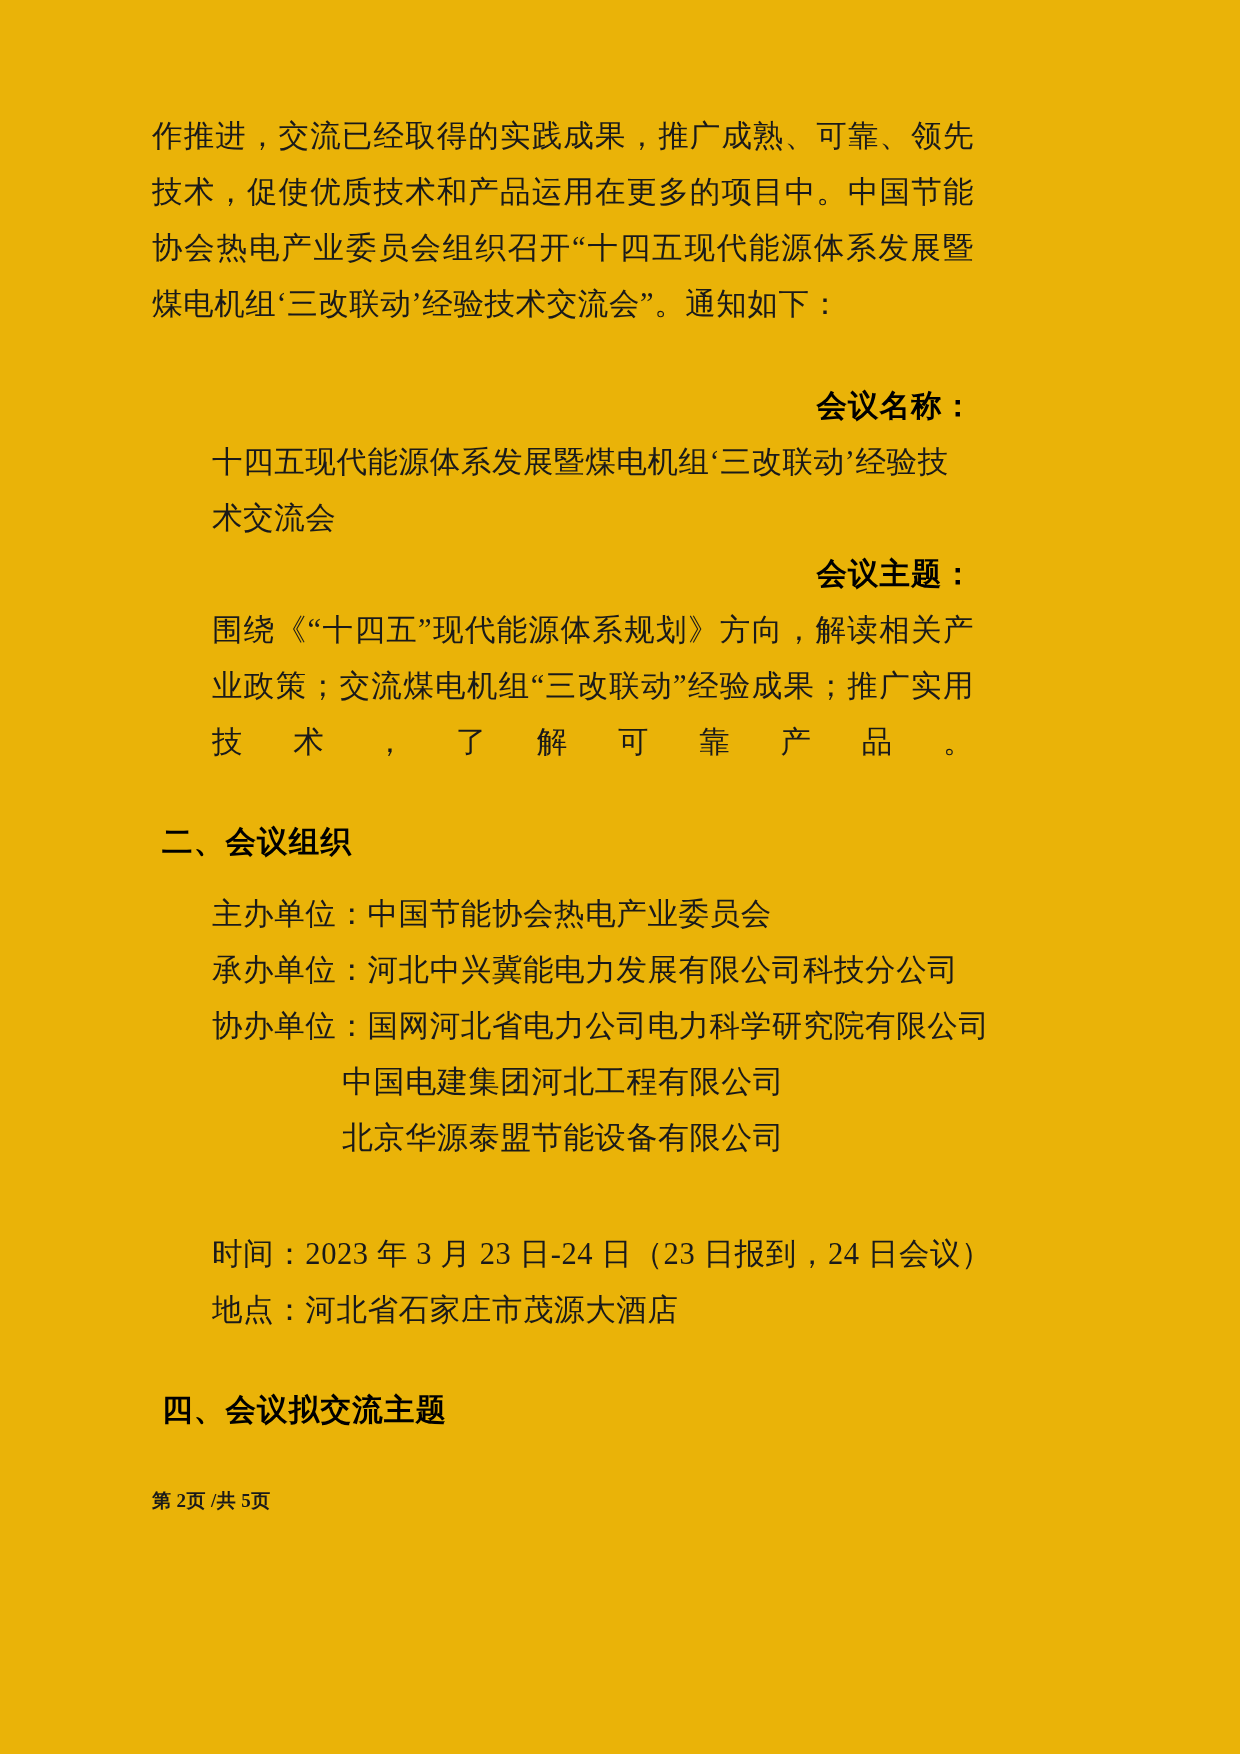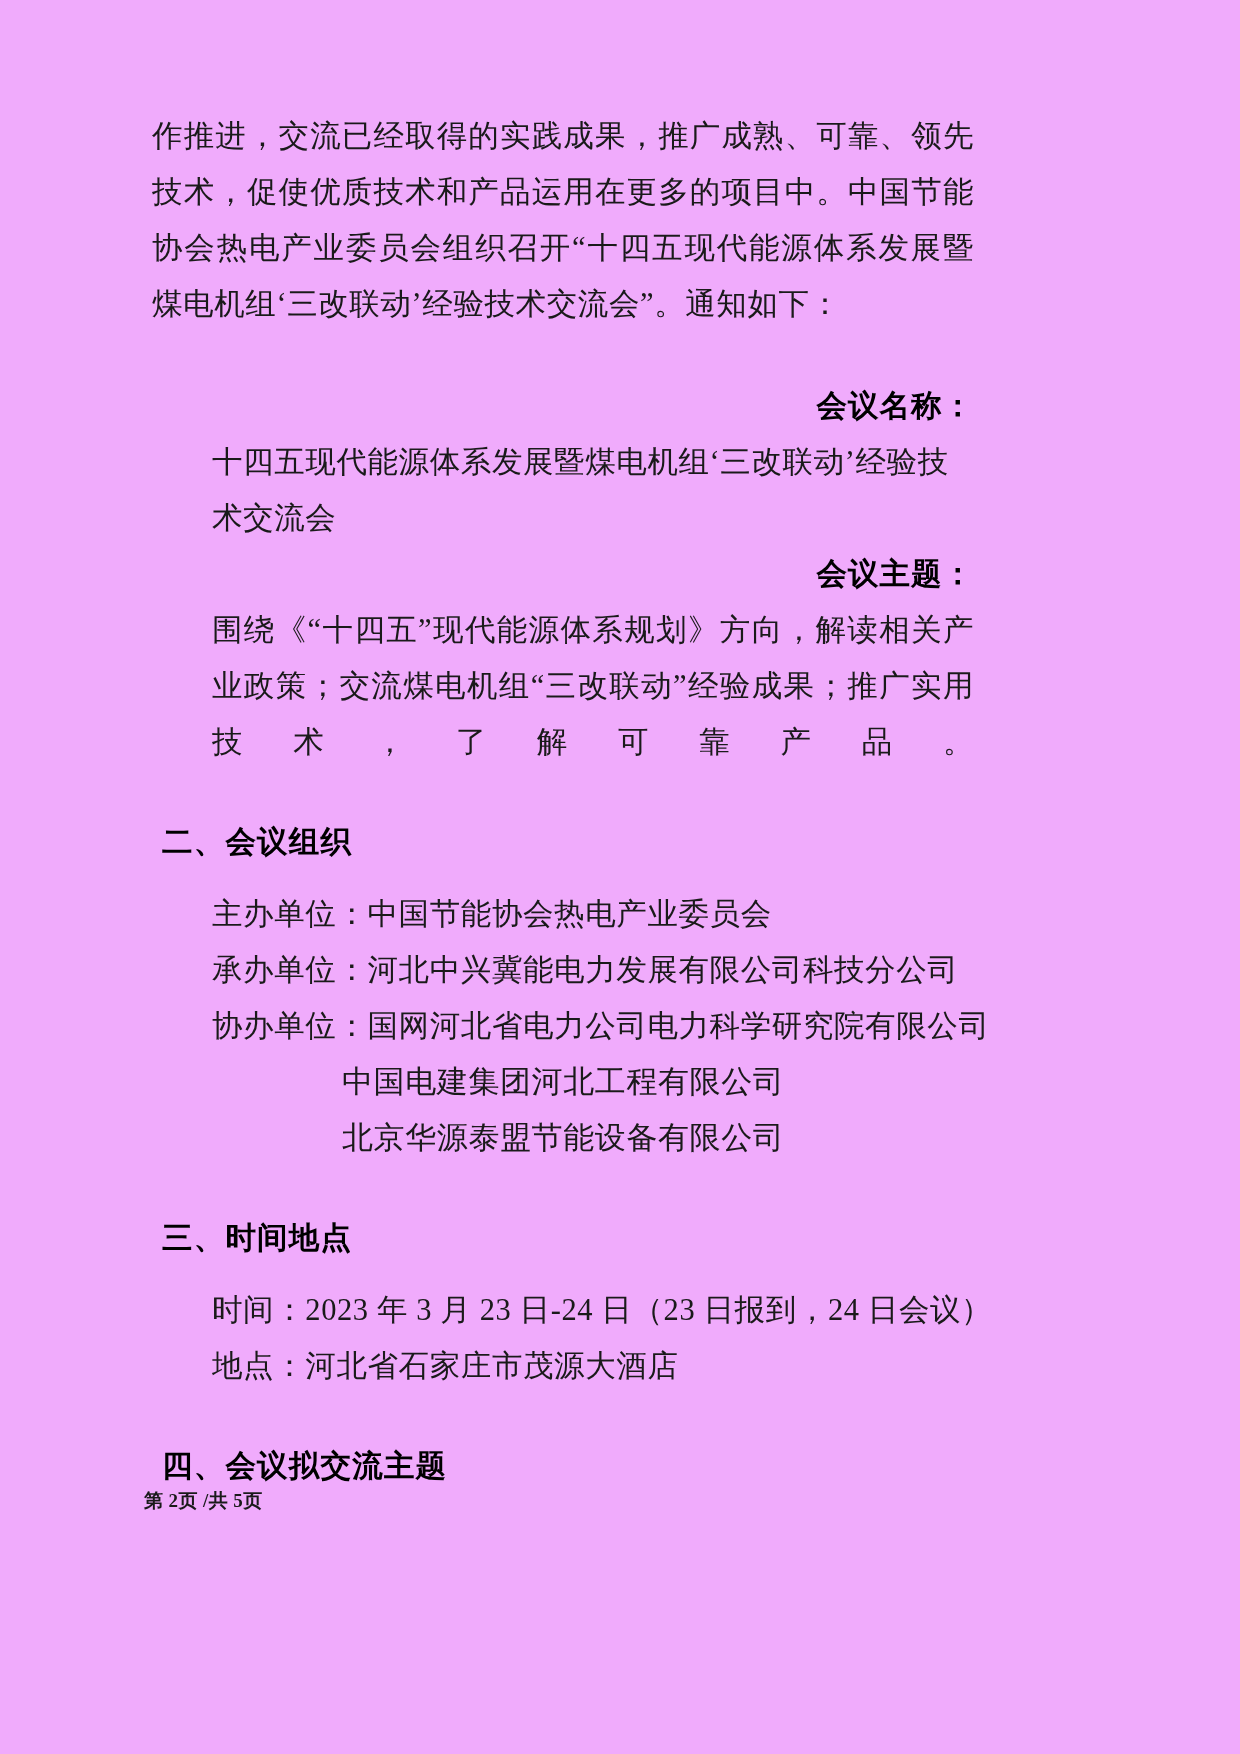--- a/index.html
+++ b/index.html
@@ -8,21 +8,21 @@
     background: #ffffff;
   }
   body {
     font-family: "Liberation Serif", "DejaVu Serif", serif;
     color: #000000;
   }
   .page {
     position: relative;
     width: 1240px;
     height: 1754px;
-    background: #f0abfc;
+    background: #eab308;
     box-sizing: border-box;
     overflow: hidden;
   }
   .content {
     position: absolute;
     left: 152px;
     top: 108px;
     width: 822px;
   }
 
@@ -89,21 +89,21 @@
   }
 
   
   .gap-sm { height: 16px; }
   .gap-md { height: 30px; }
   .gap-lg { height: 44px; }
 
   
   .footer {
     position: absolute;
-    left: 144px;
+    left: 152px;
     top: 1488px;
     width: 822px;
     font-size: 19px;
     font-weight: bold;
     letter-spacing: 0.4px;
     color: #1a1a1a;
   }
   .footer .num { font-weight: bold; }
 </style>
 </head>
@@ -134,21 +134,20 @@
 
     <p class="indent-line"><span>承办单位：</span><span>河北中兴冀能电力发展有限公司科技分公司</span></p>
 
     <p class="indent-line"><span>协办单位：</span><span>国网河北省电力公司电力科学研究院有限公司</span></p>
 
     <p class="deep-indent-line">中国电建集团河北工程有限公司</p>
     <p class="deep-indent-line">北京华源泰盟节能设备有限公司</p>
 
     <div class="gap-lg"></div>
 
-    <p class="section-heading">三、时间地点</p>
     <div class="gap-sm"></div>
 
     <p class="indent-line"><span>时间：</span><span>2023 年 3 月 23 日-24 日（23 日报到，24 日会议）</span></p>
 
     <p class="indent-line"><span>地点：</span><span>河北省石家庄市茂源大酒店</span></p>
 
     <div class="gap-lg"></div>
 
     <p class="section-heading">四、会议拟交流主题</p>
     <div class="gap-sm"></div>

